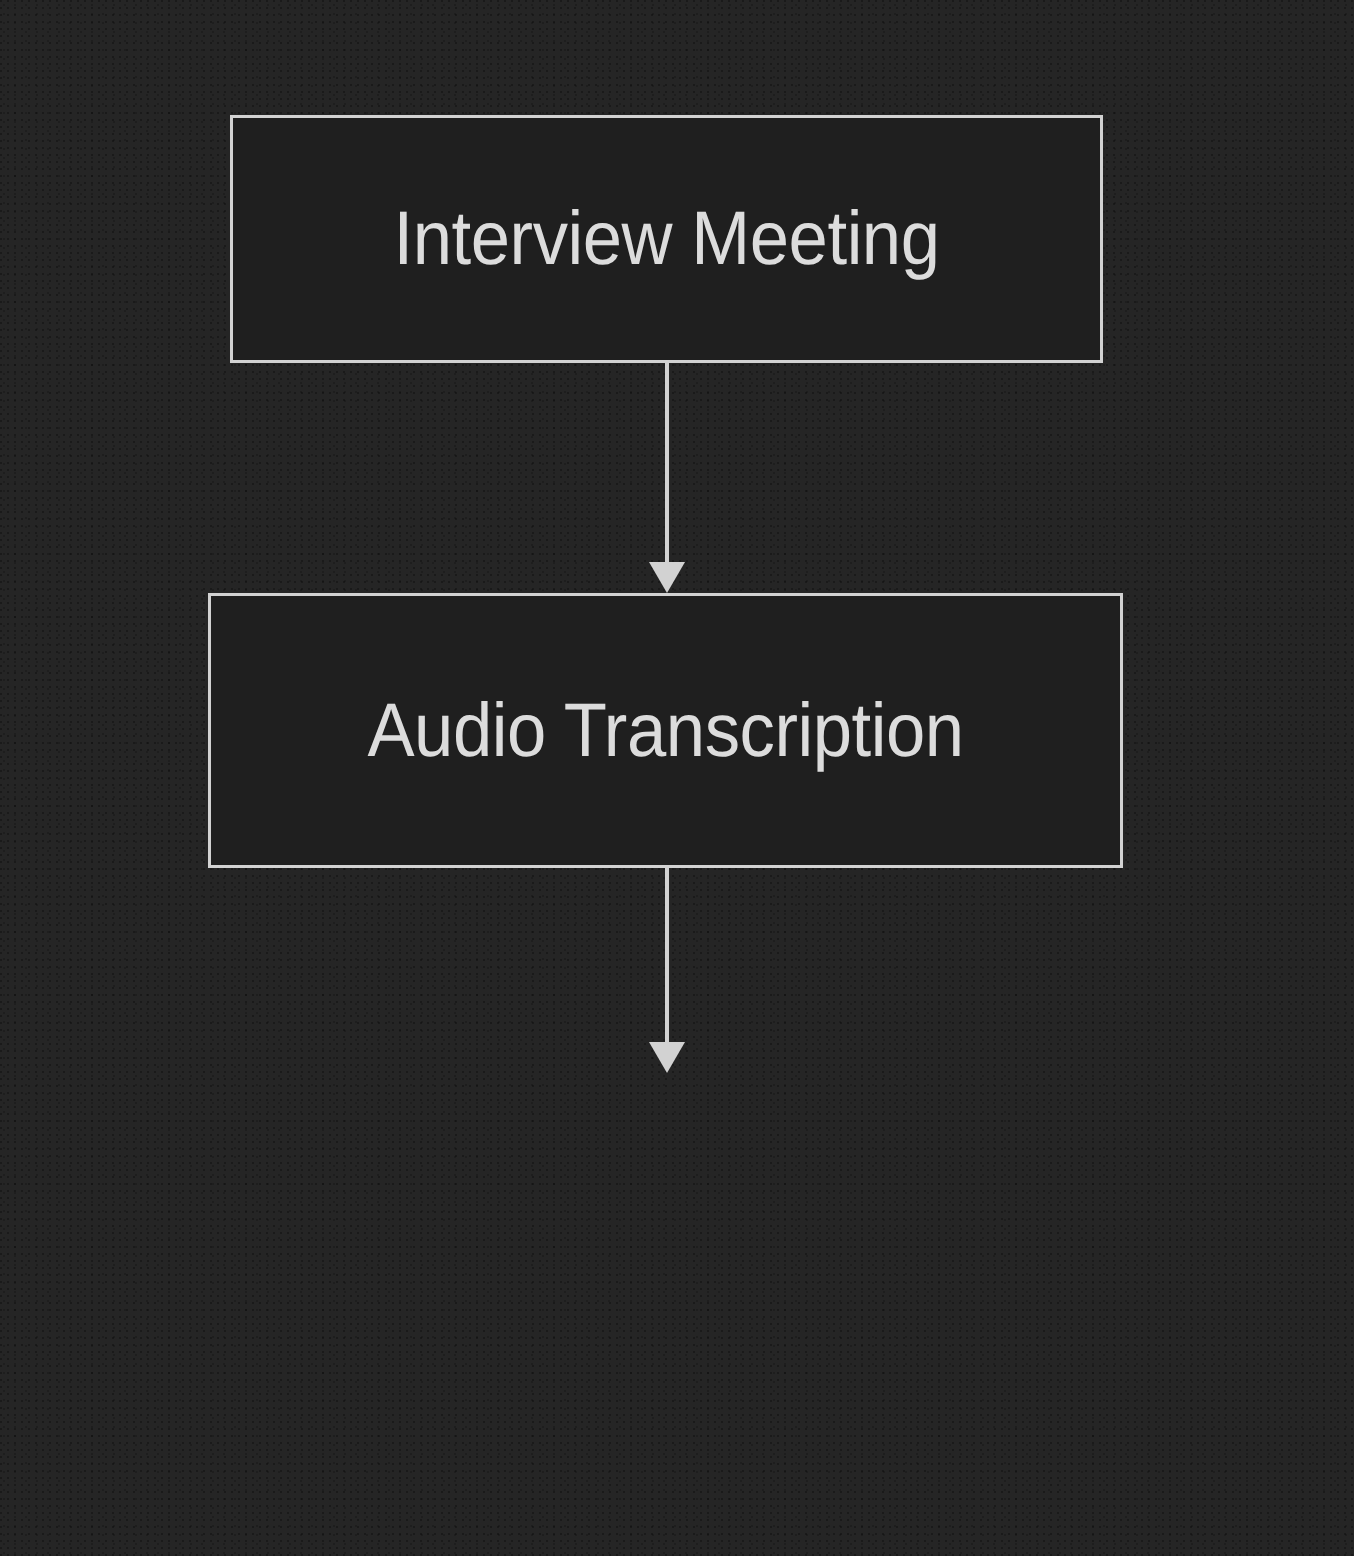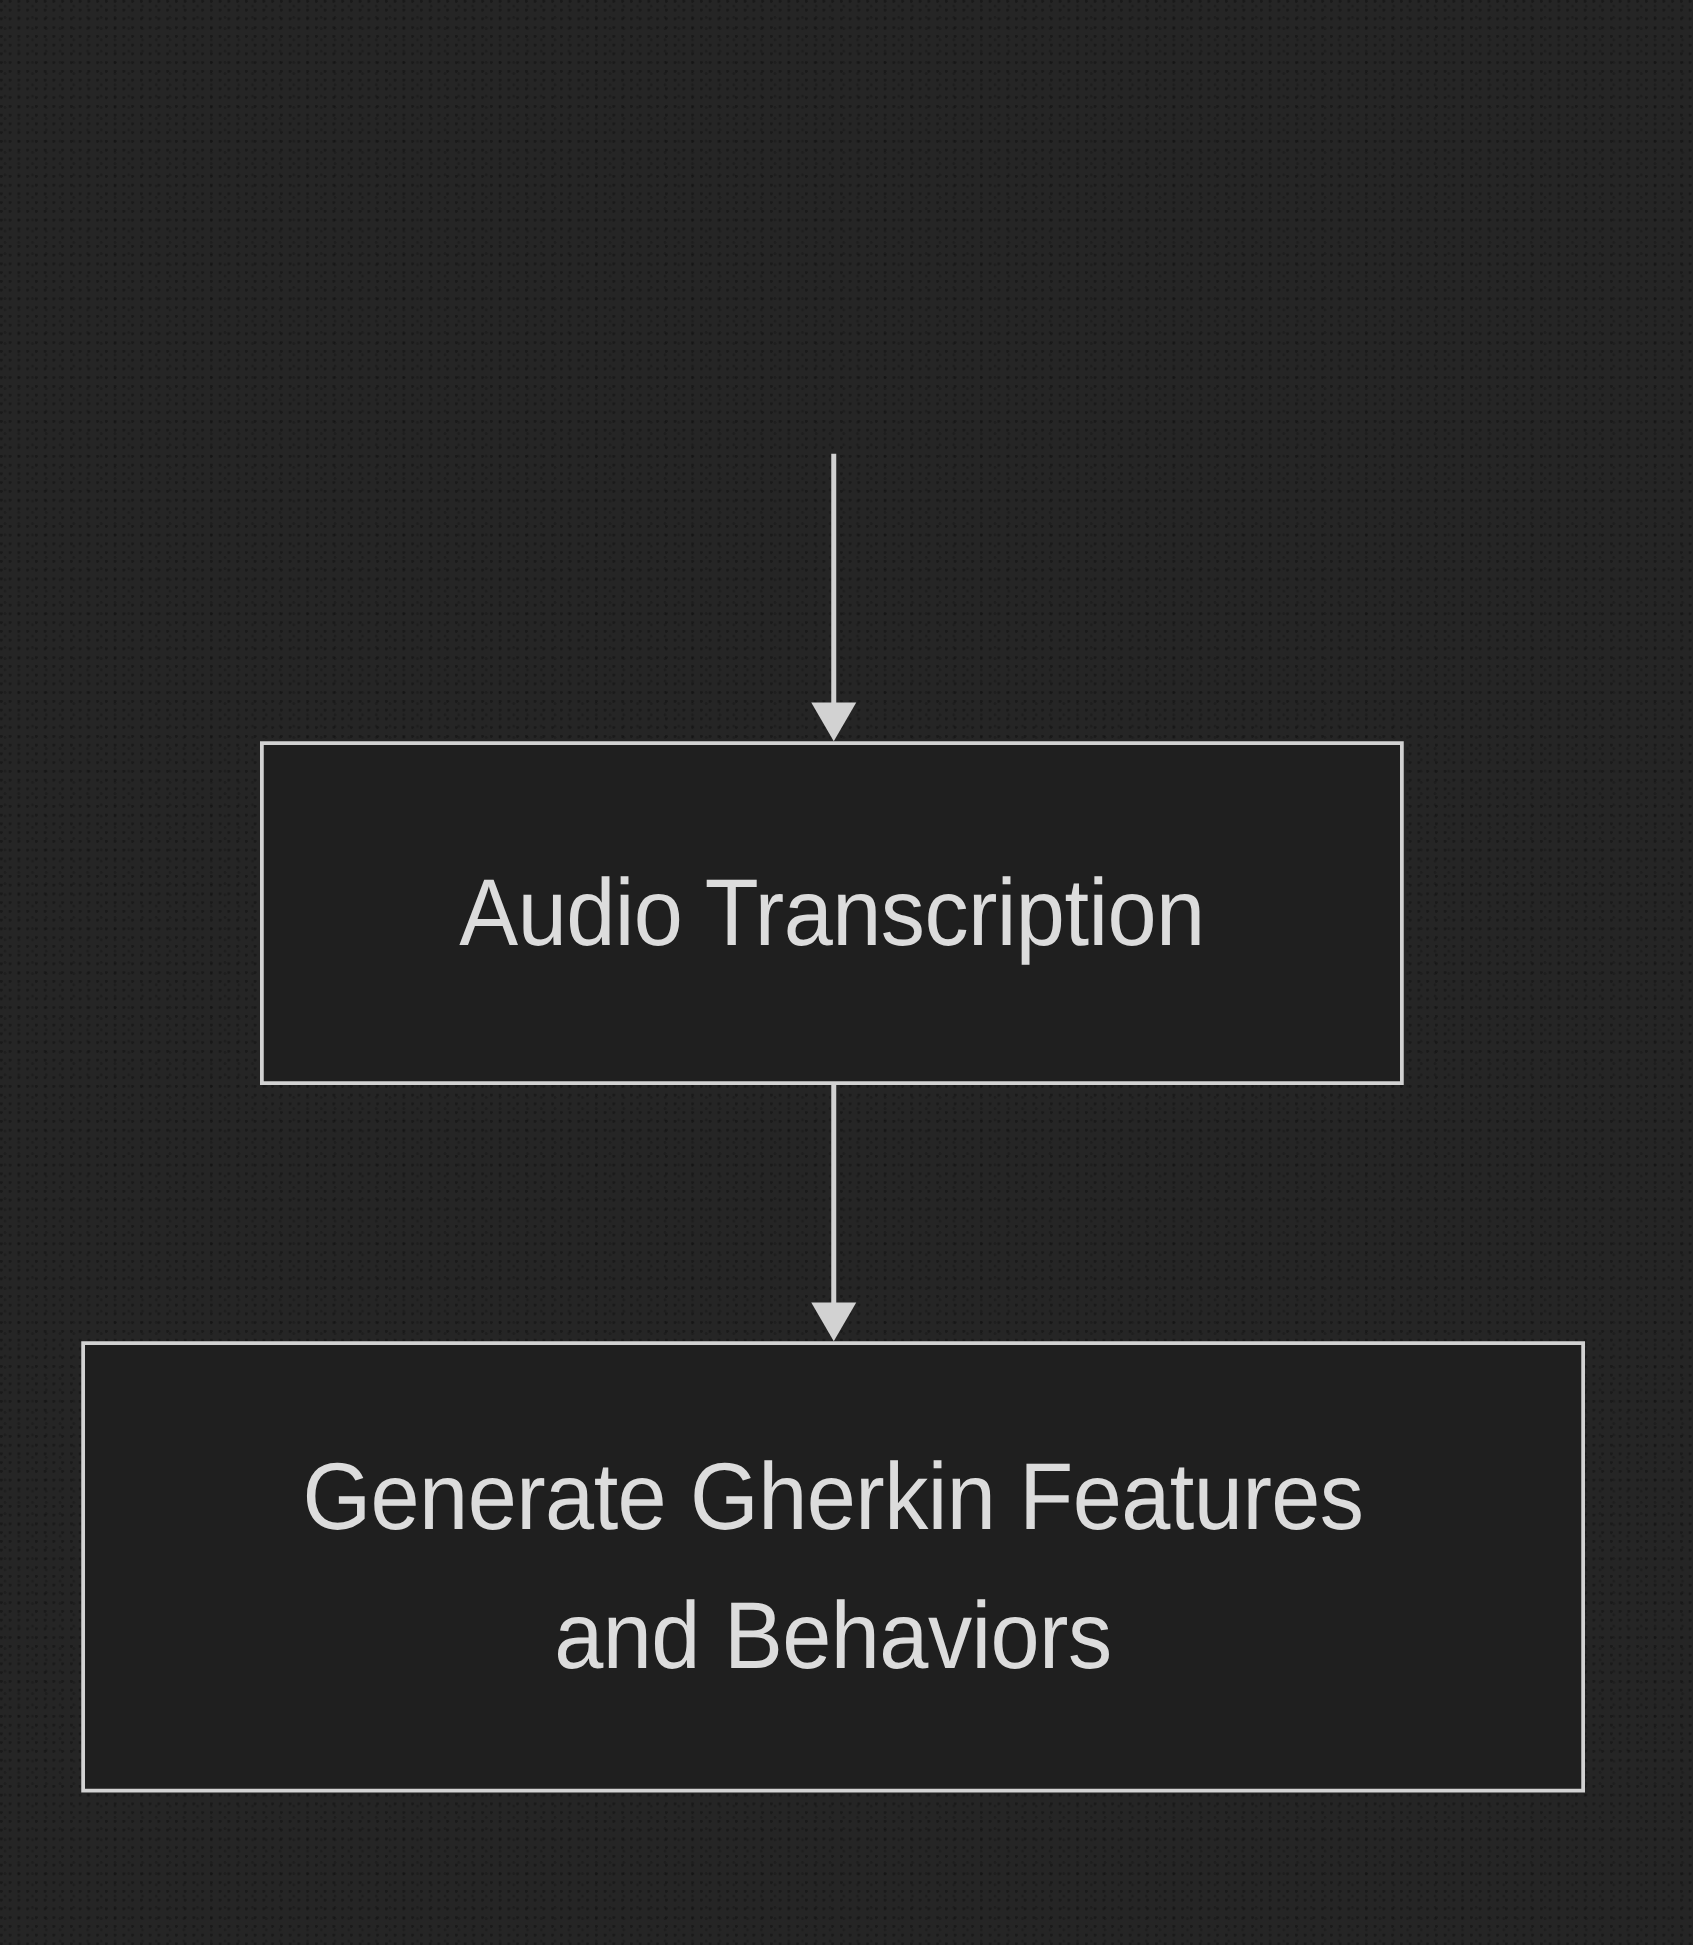--- a/index.html
+++ b/index.html
@@ -85,23 +85,22 @@
       <line class="edge-line" x1="667" y1="363" x2="667" y2="565"></line>
       <polygon class="edge-head" points="649,562 685,562 667,593"></polygon>
     </g>
 
     <g>
       <line class="edge-line" x1="667" y1="842" x2="667" y2="1045"></line>
       <polygon class="edge-head" points="649,1042 685,1042 667,1073"></polygon>
     </g>
   </svg>
 
+  <div class="node" id="node-interview-meeting">
+    <span class="node-label">Interview Meeting</span>
+  </div>
 
   <div class="node" id="node-audio-transcription">
     <span class="node-label">Audio Transcription</span>
   </div>
 
-  <div class="node" id="node-generate-gherkin">
-    <span class="node-label">Generate Gherkin Features
-and Behaviors</span>
-  </div>
 
 </div>
 
 </body></html>

